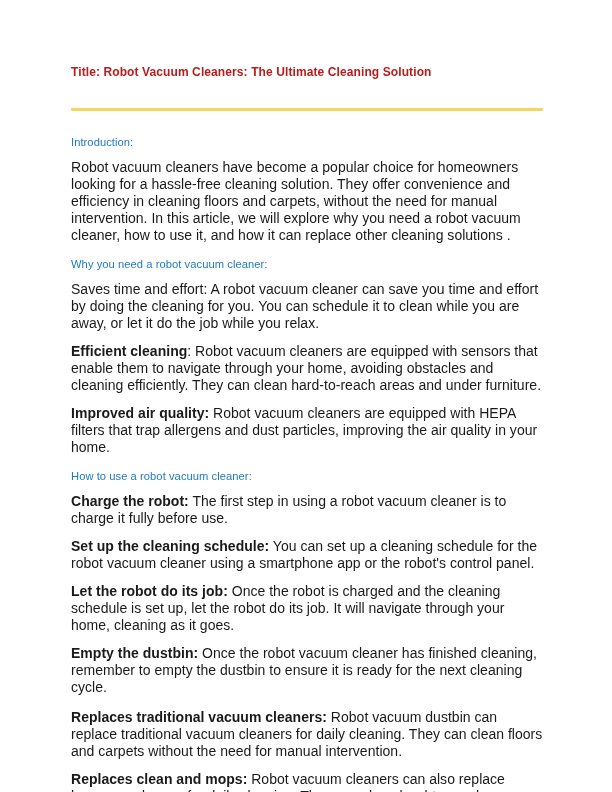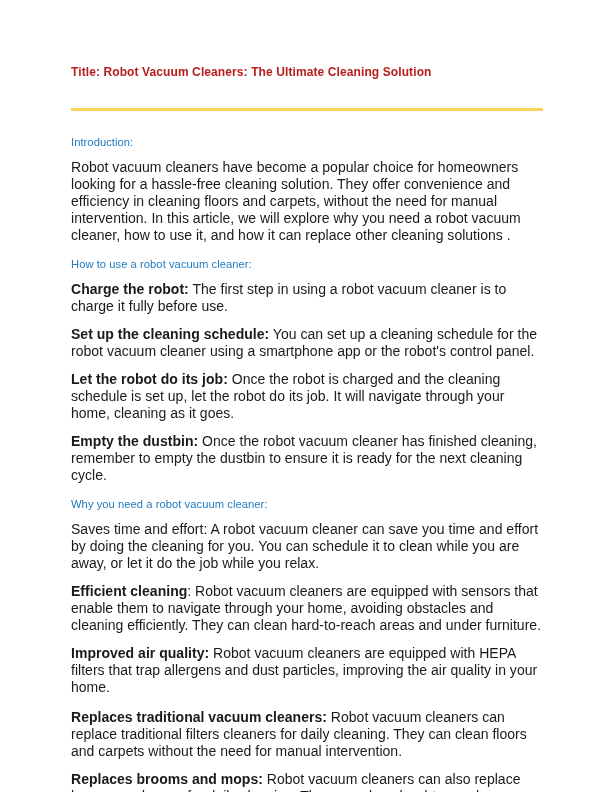--- a/index.html
+++ b/index.html
@@ -71,31 +71,31 @@
   <h1 class="doc-title">Title: Robot Vacuum Cleaners: The Ultimate Cleaning Solution</h1>
 
   <div class="title-rule"></div>
 
   <div id="sections-root">
       <div class="section-block">
         <div class="section-heading">Introduction:</div>
         <p class="body"><span>Robot vacuum cleaners have become a popular choice for homeowners looking for a hassle-free cleaning solution. They offer convenience and efficiency in cleaning floors and carpets, without the need for manual intervention. In this article, we will explore why you need a robot vacuum cleaner, how to use it, and how it can replace other cleaning solutions .</span></p>
       </div>
       <div class="section-block">
+        <div class="section-heading">Why you need a robot vacuum cleaner:</div>
+        <p class="body"><span>Saves time and effort: A robot vacuum cleaner can save you time and effort by doing the cleaning for you. You can schedule it to clean while you are away, or let it do the job while you relax.</span></p>
+        <p class="body"><span class="lead">Efficient cleaning</span><span>: Robot vacuum cleaners are equipped with sensors that enable them to navigate through your home, avoiding obstacles and cleaning efficiently. They can clean hard-to-reach areas and under furniture.</span></p>
+        <p class="body"><span class="lead">Improved air quality:</span><span> Robot vacuum cleaners are equipped with HEPA filters that trap allergens and dust particles, improving the air quality in your home.</span></p>
+      </div>
+      <div class="section-block">
         <div class="section-heading">How to use a robot vacuum cleaner:</div>
         <p class="body"><span class="lead">Charge the robot:</span><span> The first step in using a robot vacuum cleaner is to charge it fully before use.</span></p>
         <p class="body"><span class="lead">Set up the cleaning schedule:</span><span> You can set up a cleaning schedule for the robot vacuum cleaner using a smartphone app or the robot's control panel.</span></p>
         <p class="body"><span class="lead">Let the robot do its job:</span><span> Once the robot is charged and the cleaning schedule is set up, let the robot do its job. It will navigate through your home, cleaning as it goes.</span></p>
         <p class="body"><span class="lead">Empty the dustbin:</span><span> Once the robot vacuum cleaner has finished cleaning, remember to empty the dustbin to ensure it is ready for the next cleaning cycle.</span></p>
       </div>
       <div class="section-block">
-        <div class="section-heading">Why you need a robot vacuum cleaner:</div>
-        <p class="body"><span>Saves time and effort: A robot vacuum cleaner can save you time and effort by doing the cleaning for you. You can schedule it to clean while you are away, or let it do the job while you relax.</span></p>
-        <p class="body"><span class="lead">Efficient cleaning</span><span>: Robot vacuum cleaners are equipped with sensors that enable them to navigate through your home, avoiding obstacles and cleaning efficiently. They can clean hard-to-reach areas and under furniture.</span></p>
-        <p class="body"><span class="lead">Improved air quality:</span><span> Robot vacuum cleaners are equipped with HEPA filters that trap allergens and dust particles, improving the air quality in your home.</span></p>
-      </div>
-      <div class="section-block">
-        <p class="body"><span class="lead">Replaces traditional vacuum cleaners:</span><span> Robot vacuum cleaners can replace traditional filters cleaners for daily cleaning. They can clean floors and carpets without the need for manual intervention.</span></p>
-        <p class="body"><span class="lead">Replaces brooms and mops:</span><span> Robot vacuum cleaners can also replace brooms and mops for daily cleaning. They can clean hard-to-reach areas and under furniture more efficiently.</span></p>
+        <p class="body"><span class="lead">Replaces traditional vacuum cleaners:</span><span> Robot vacuum dustbin can replace traditional vacuum cleaners for daily cleaning. They can clean floors and carpets without the need for manual intervention.</span></p>
+        <p class="body"><span class="lead">Replaces clean and mops:</span><span> Robot vacuum cleaners can also replace brooms and mops for daily cleaning. They can clean hard-to-reach areas and under furniture more efficiently.</span></p>
       </div>
     </div>
 
 </div>
 
 </body></html>

